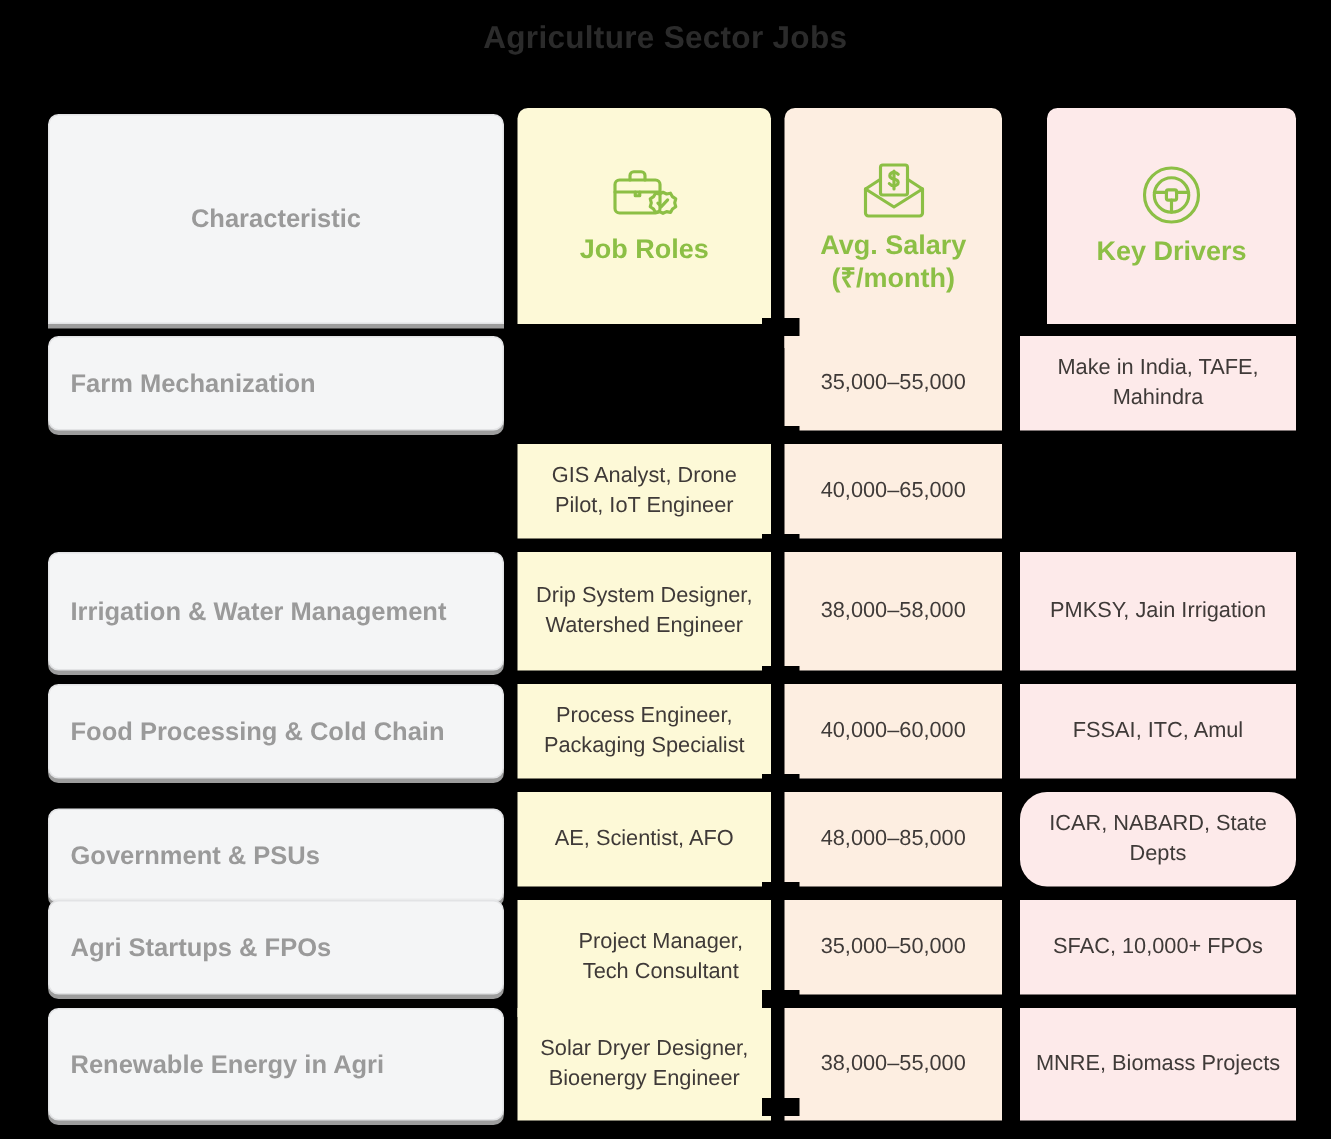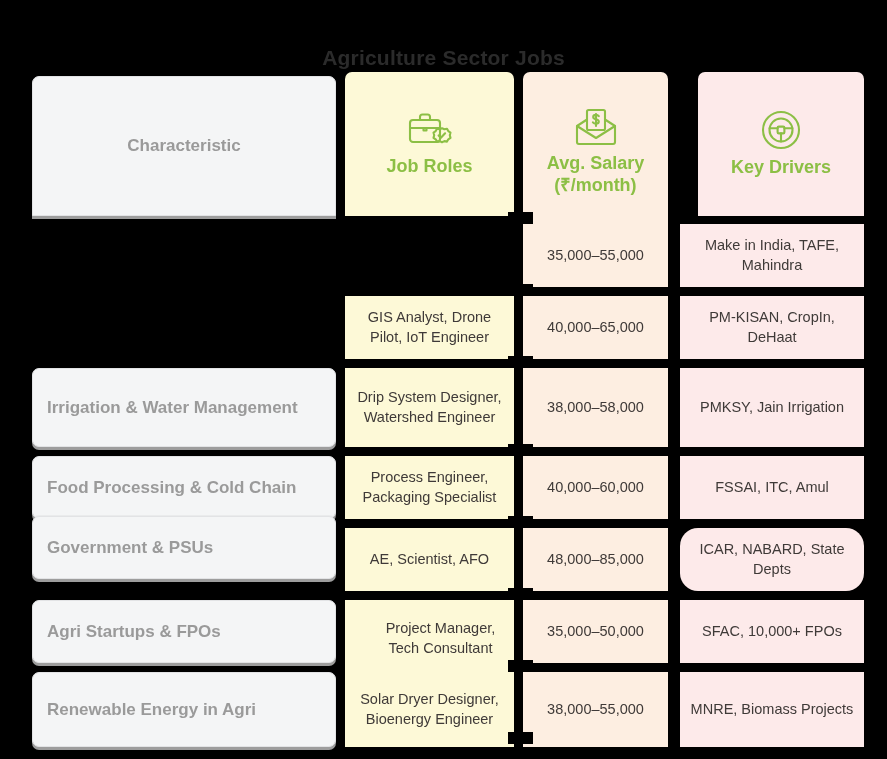--- a/index.html
+++ b/index.html
@@ -20,21 +20,20 @@
     position: absolute;
     left: 0;
     top: 14px;
     width: 887px;
     text-align: center;
     font-size: 21px;
     font-weight: bold;
     color: #2b2b2b;
     letter-spacing: 0.2px;
     white-space: nowrap;
-    margin-top: 32px;
   }
 
   
   #table {
     position: absolute;
     left: 0;
     top: 72px;
     width: 887px;
     height: 675px;
   }
@@ -137,27 +136,30 @@
 <div id="page-title">Agriculture Sector Jobs</div>
 
 <div id="table">
 
   <div id="divider-bar"></div>
 
   <div class="col col-characteristic">
       <div class="cell cell-char is-header" style="top: 4px; height: 140px;">
         <span>Characteristic</span>
       </div>
+      <div class="cell cell-char" style="top: 152px; height: 63px;">
+        <span>Farm Mechanization</span>
+      </div>
       <div class="cell cell-char" style="top: 296px; height: 79px;">
         <span>Irrigation &amp; Water Management</span>
       </div>
       <div class="cell cell-char" style="top: 384px; height: 63px;">
         <span>Food Processing &amp; Cold Chain</span>
       </div>
-      <div class="cell cell-char" style="top: 444px; height: 63px;">
+      <div class="cell cell-char" style="top: 467px; height: 63px;">
         <span>Government &amp; PSUs</span>
       </div>
       <div class="cell cell-char" style="top: 528px; height: 63px;">
         <span>Agri Startups &amp; FPOs</span>
       </div>
       <div class="cell cell-char" style="top: 600px; height: 75px;">
         <span>Renewable Energy in Agri</span>
       </div>
     </div>
   <div class="col col-jobroles">
@@ -245,23 +247,20 @@
             <path d="M21 24.4v8.1"></path>
           </svg>
         </span>
         <div class="hdr-label">
           <div>Key Drivers</div>
         </div>
       </div>
       <div class="cell cell-driver" style="top: 152px; height: 63px;">
         <span>Make in India, TAFE, Mahindra</span>
       </div>
-      <div class="cell cell-driver" style="top: 224px; height: 63px;">
-        <span>PM-KISAN, CropIn, DeHaat</span>
-      </div>
       <div class="cell cell-driver" style="top: 296px; height: 79px;">
         <span>PMKSY, Jain Irrigation</span>
       </div>
       <div class="cell cell-driver" style="top: 384px; height: 63px;">
         <span>FSSAI, ITC, Amul</span>
       </div>
       <div class="cell cell-driver" style="top: 456px; height: 63px; border-radius: 18px;">
         <span>ICAR, NABARD, State Depts</span>
       </div>
       <div class="cell cell-driver" style="top: 528px; height: 63px;">

